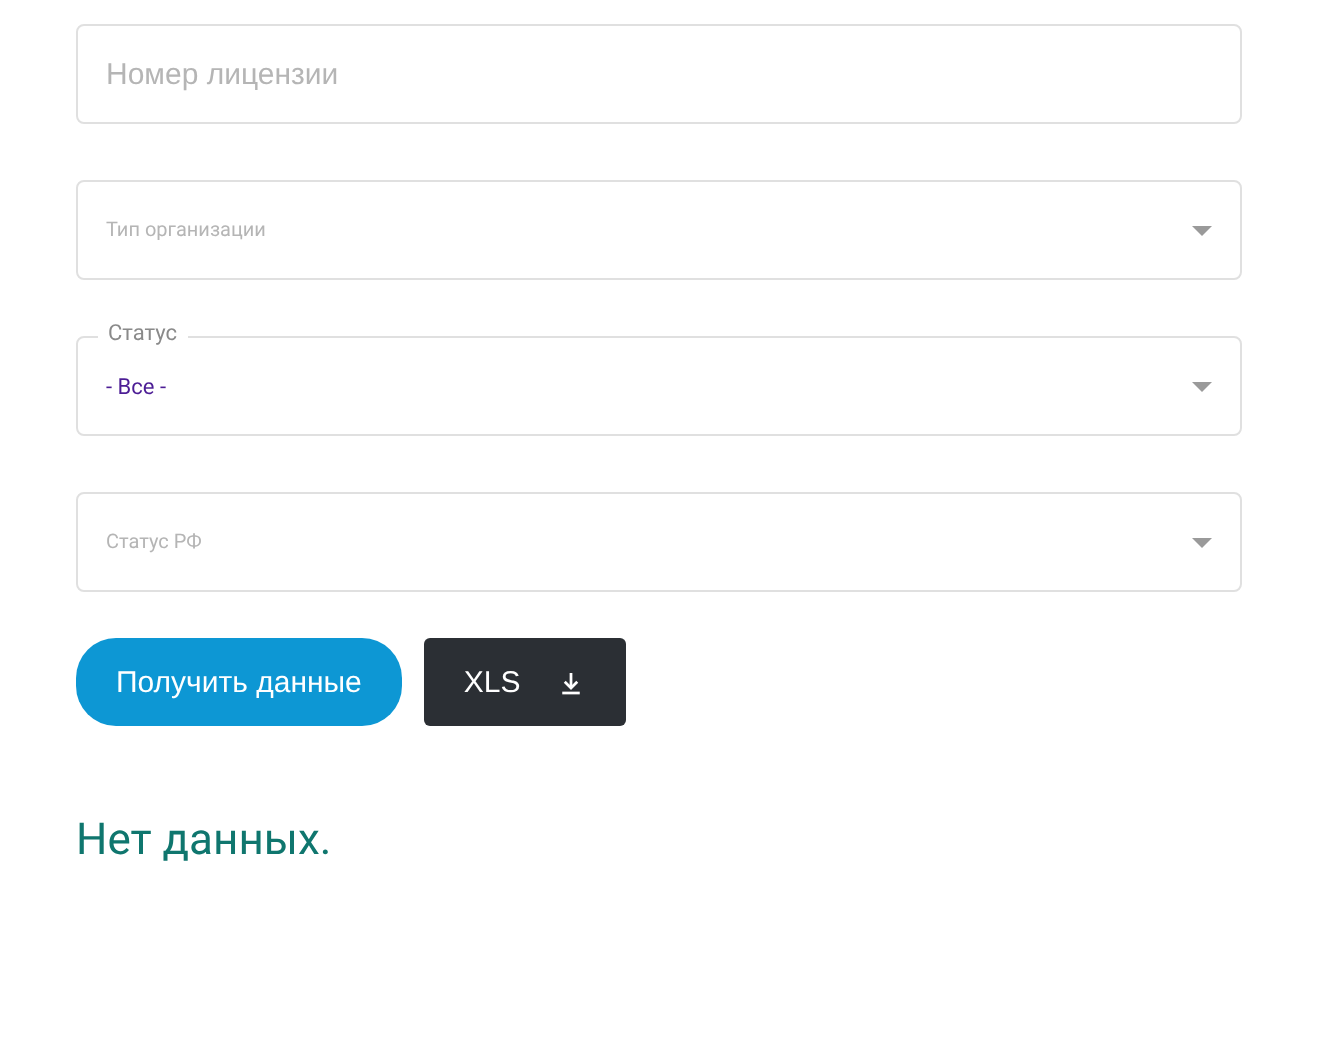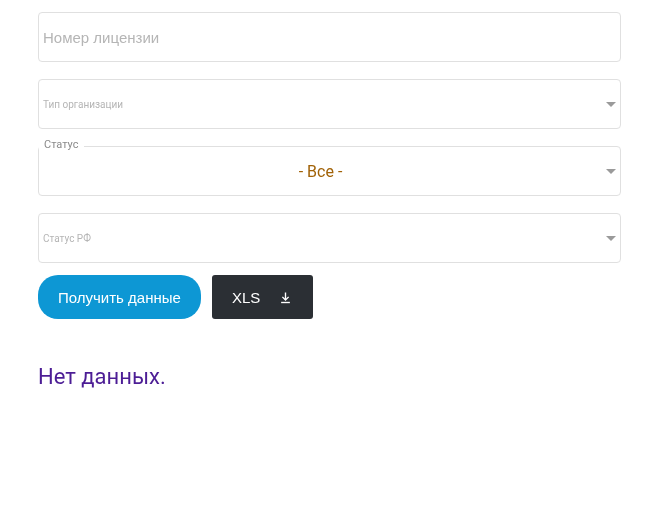--- a/index.html
+++ b/index.html
@@ -13,46 +13,45 @@
       padding: 12px 38px 30px 38px;
       width: 659px;
     }
     .field {
       position: relative;
       border: 1px solid #e0e0e0;
       border-radius: 4px;
       height: 50px;
       display: flex;
       align-items: center;
-      padding: 0 4px;
-      margin-bottom: 17px;
+      padding: 0 14px;
+      margin-bottom: 28px;
       background: #fff;
     }
     .field-with-label {
       margin-top: 8px;
     }
     .field-label {
       position: absolute;
       top: -9px;
-      left: 0;
+      left: 10px;
       background: #fff;
       padding: 0 5px;
       font-size: 11px;
       color: #8a8a8a;
     }
     .field-placeholder {
       color: #b5b5b5;
       font-size: 10px;
       flex: 1;
     }
     .field-value {
-      color: #a16207;
-      font-size: 16px;
+      color: #4c1d95;
+      font-size: 11px;
       flex: 1;
-      text-align: center;
     }
     .chevron {
       width: 0;
       height: 0;
       border-left: 5px solid transparent;
       border-right: 5px solid transparent;
       border-top: 5px solid #9a9a9a;
       margin-left: 8px;
     }
     .button-row {
@@ -83,21 +82,21 @@
       color: #ffffff;
       gap: 18px;
     }
     .download-icon {
       display: inline-flex;
       align-items: center;
       justify-content: center;
     }
     .no-data {
       font-size: 22px;
-      color: #4c1d95;
+      color: #0f766e;
       font-weight: 400;
     }
     .text-input {
       border: none;
       outline: none;
       width: 100%;
       font-size: 15px;
       color: #222;
       background: transparent;
     }

